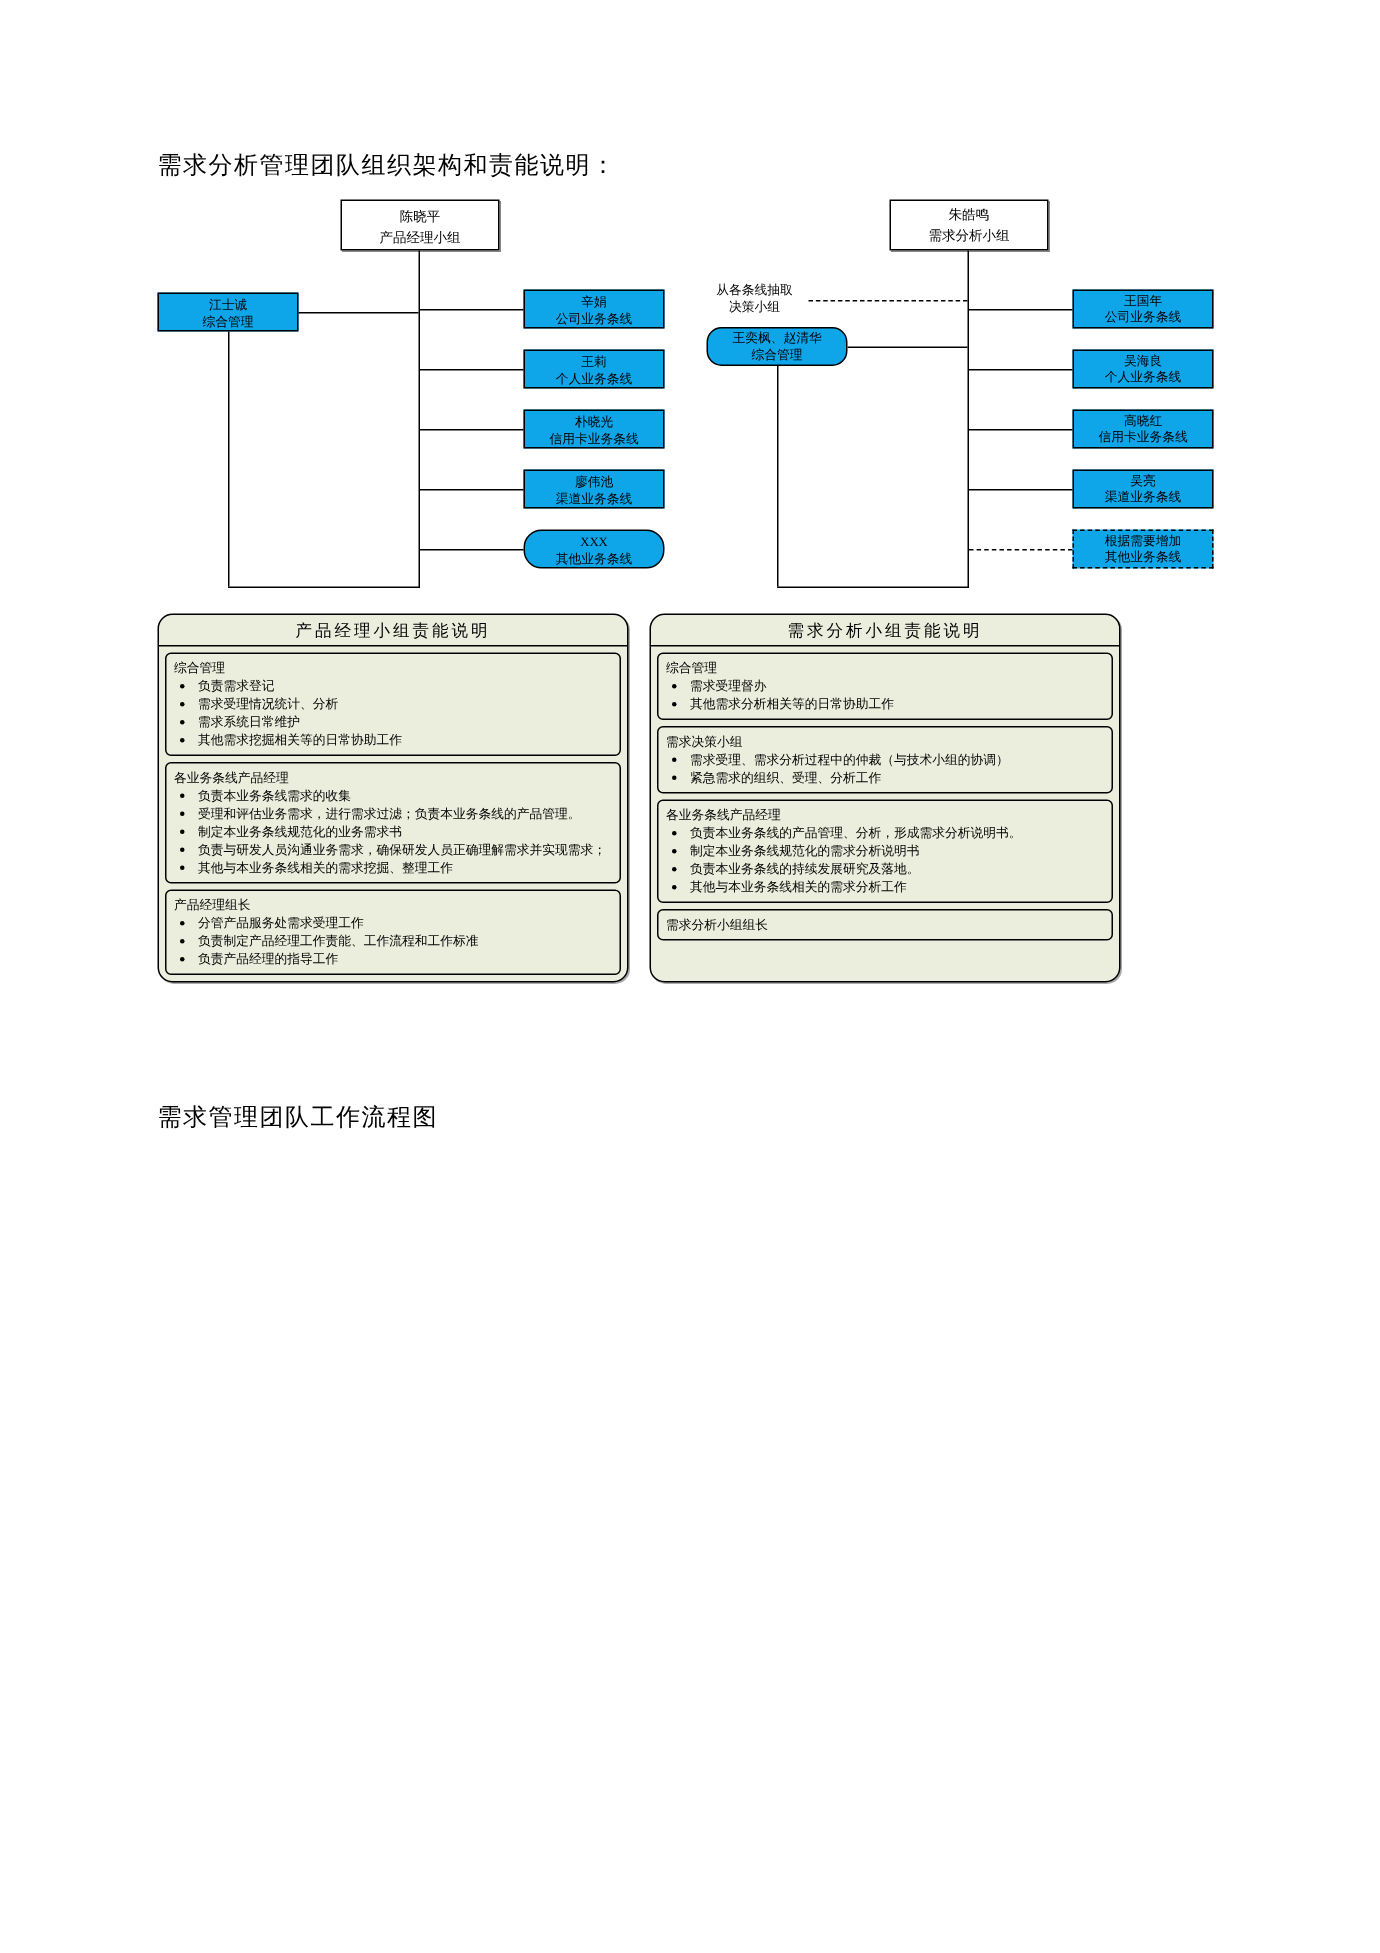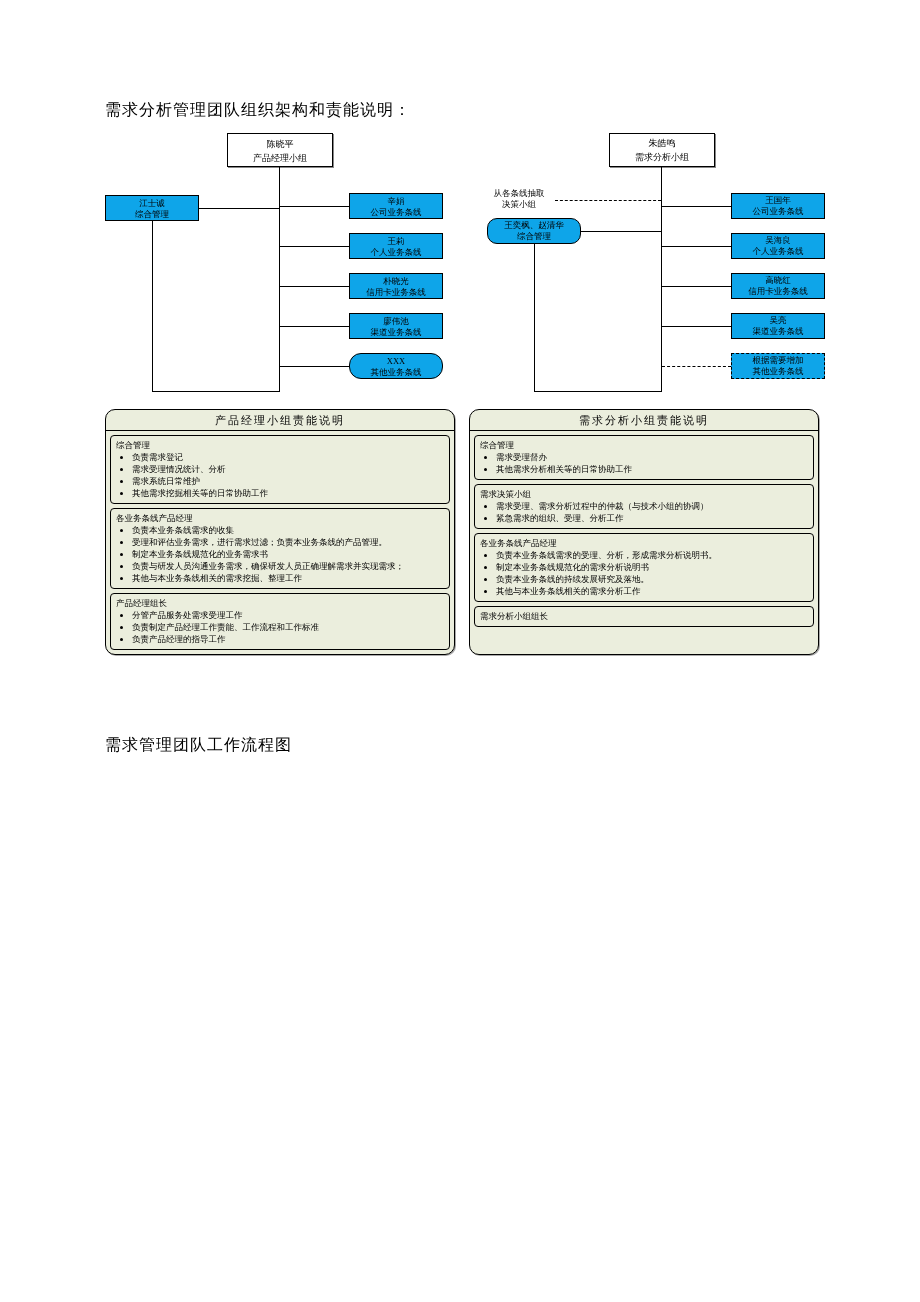--- a/index.html
+++ b/index.html
@@ -21,21 +21,20 @@
     letter-spacing: 1px;
     margin-bottom: 12px;
   }
   .title2 {
     font-size: 16px;
     letter-spacing: 1px;
     margin-top: 80px;
   }
   .charts-row {
     display: flex;
-    gap: 16px;
     align-items: flex-start;
   }
   .chart {
     position: relative;
     width: 350px;
     height: 270px;
     flex: none;
   }
   .chart2 {
     margin-left: 16px;
@@ -85,21 +84,21 @@
     border-top: 1px dashed #000;
     height: 0;
   }
   
   .resp-row {
     display: flex;
     gap: 14px;
     margin-top: 6px;
   }
   .resp {
-    width: 350px;
+    width: 314px;
     flex: none;
     border: 1px solid #000;
     border-radius: 10px;
     background: #ebeedd;
     box-sizing: border-box;
     padding: 0 4px 4px 4px;
     box-shadow: 1px 1px 0 #aaa;
   }
   .resp .resp-title {
     text-align: center;
@@ -286,21 +285,21 @@
           <div class="section">
             <div class="sec-head">需求决策小组</div>
             <ul>
               <li>需求受理、需求分析过程中的仲裁（与技术小组的协调）</li>
               <li>紧急需求的组织、受理、分析工作</li>
             </ul>
           </div>
           <div class="section">
             <div class="sec-head">各业务条线产品经理</div>
             <ul>
-              <li>负责本业务条线需求的受理、分析，形成需求分析说明书。</li>
+              <li>负责本业务条线的产品管理、分析，形成需求分析说明书。</li>
               <li>制定本业务条线规范化的需求分析说明书</li>
               <li>负责本业务条线的持续发展研究及落地。</li>
               <li>其他与本业务条线相关的需求分析工作</li>
             </ul>
           </div>
           <div class="section">
             <div class="sec-head">需求分析小组组长</div>
           </div>
         </div>
     </div>

